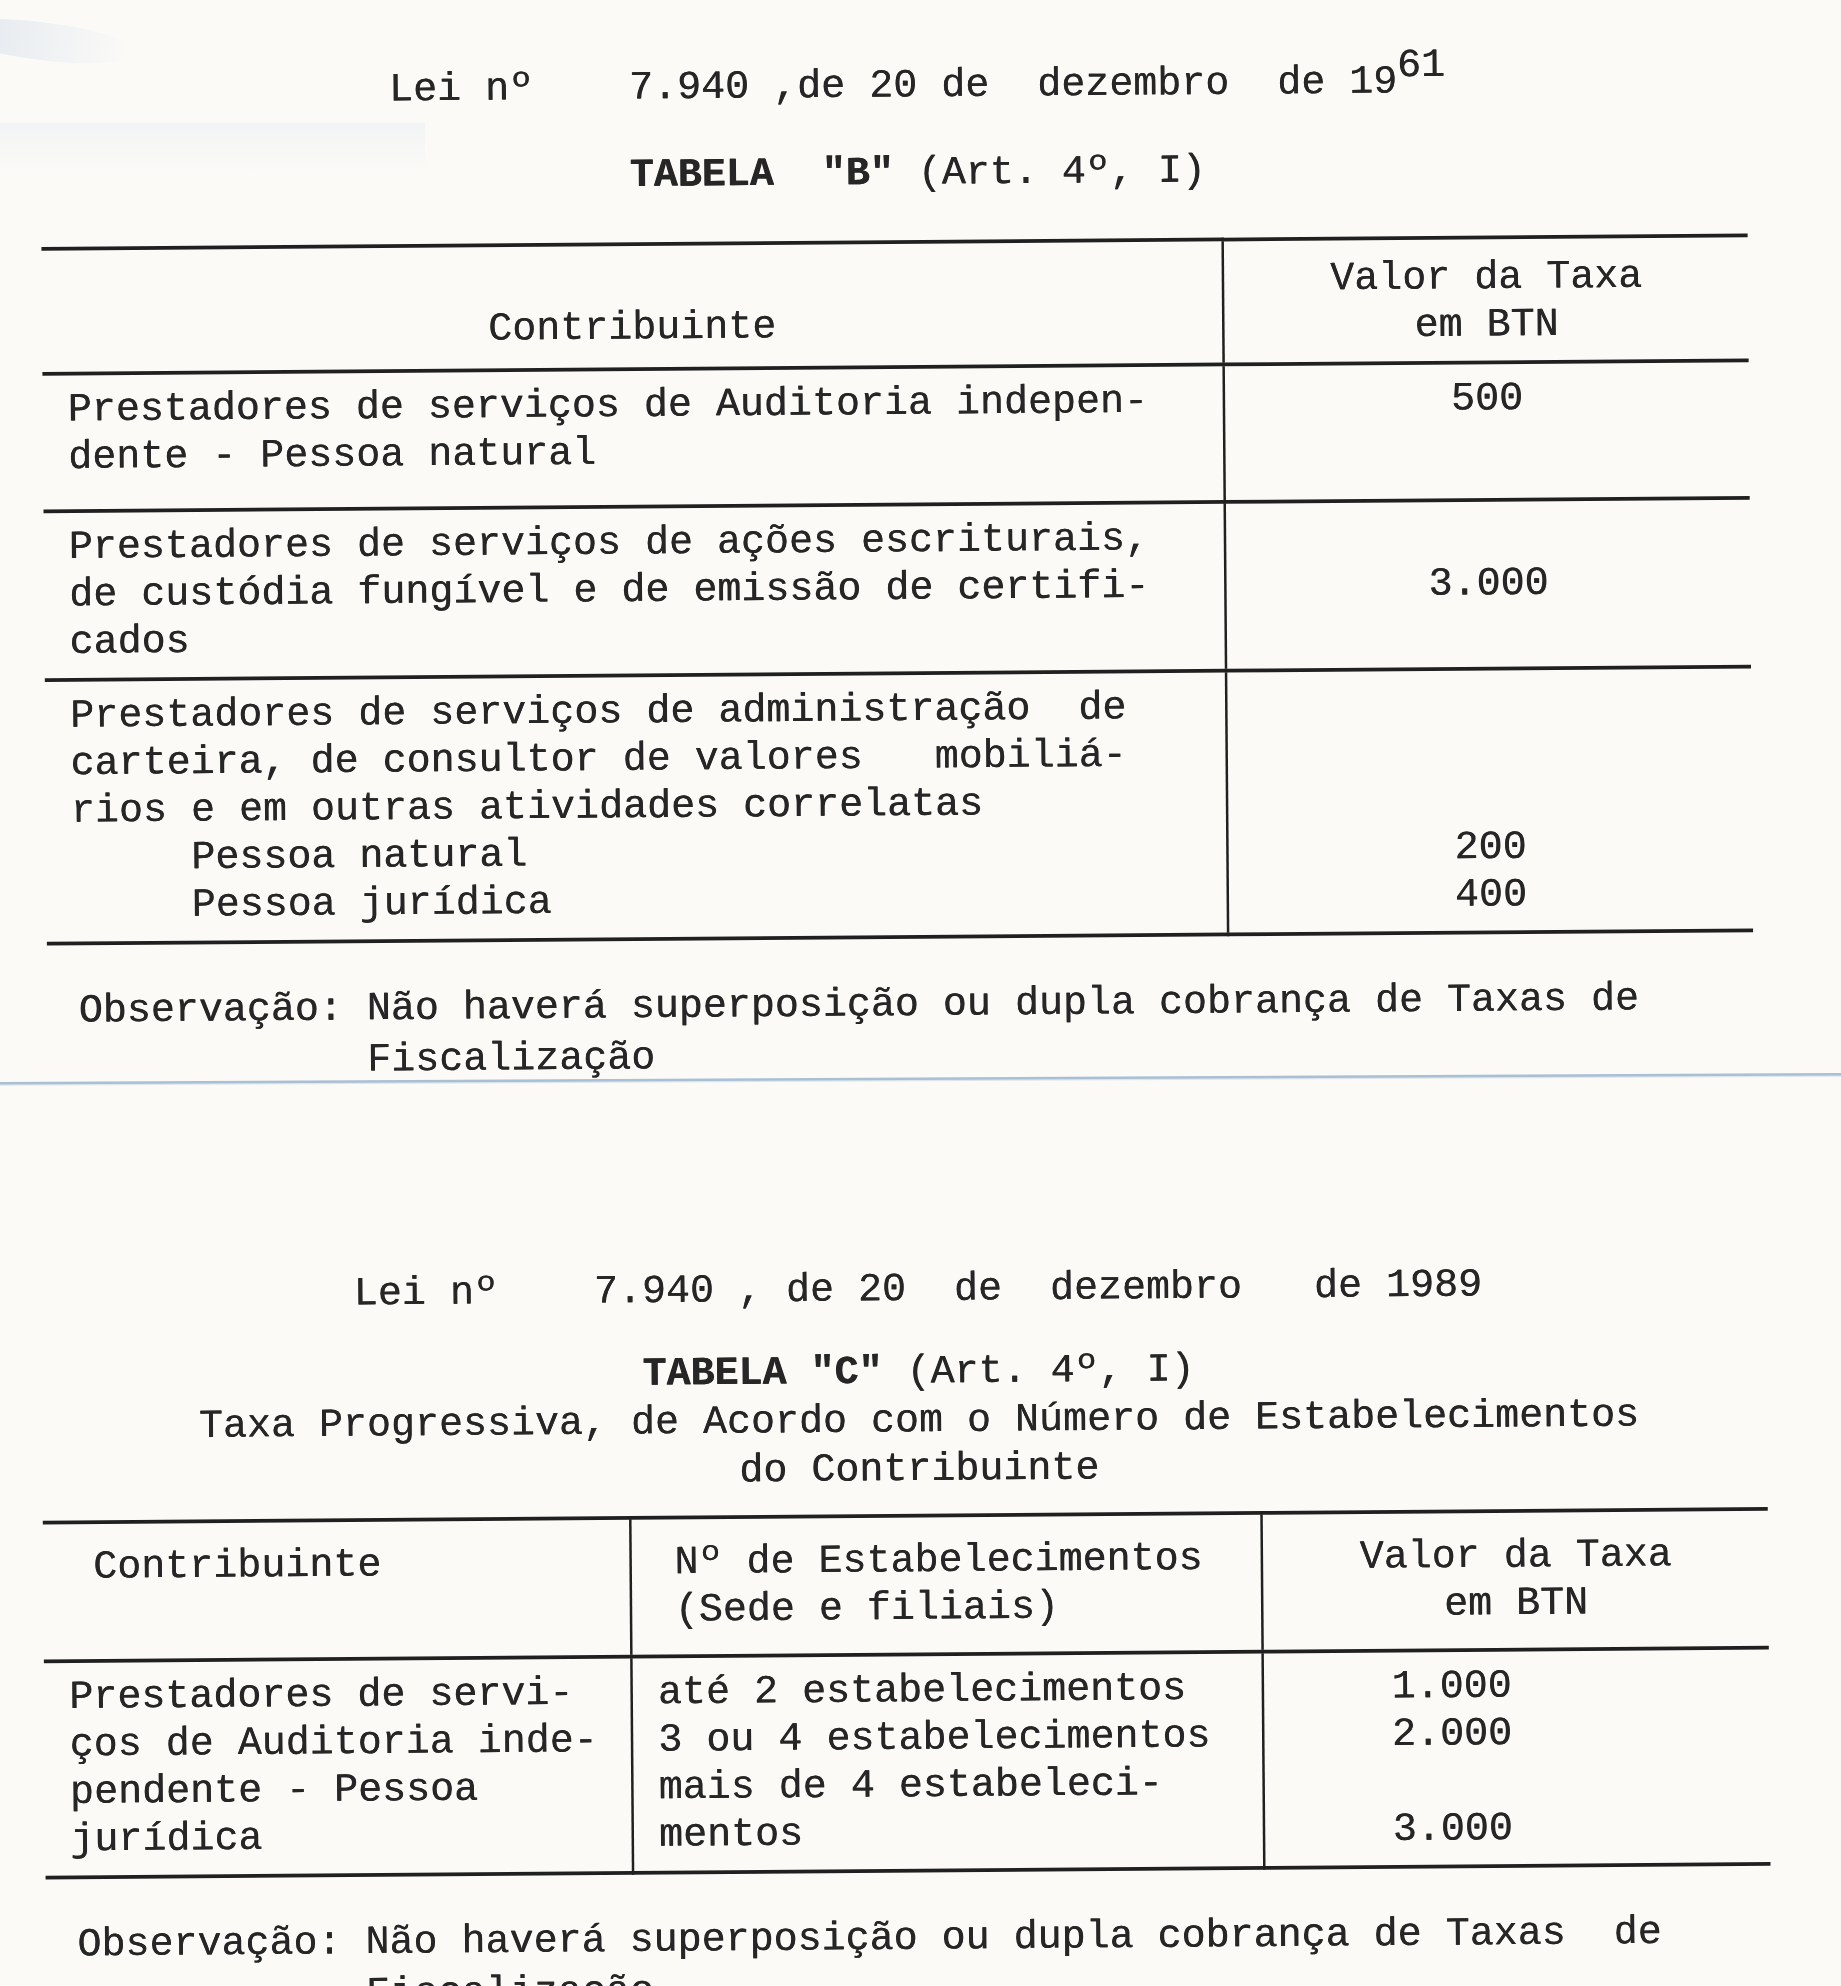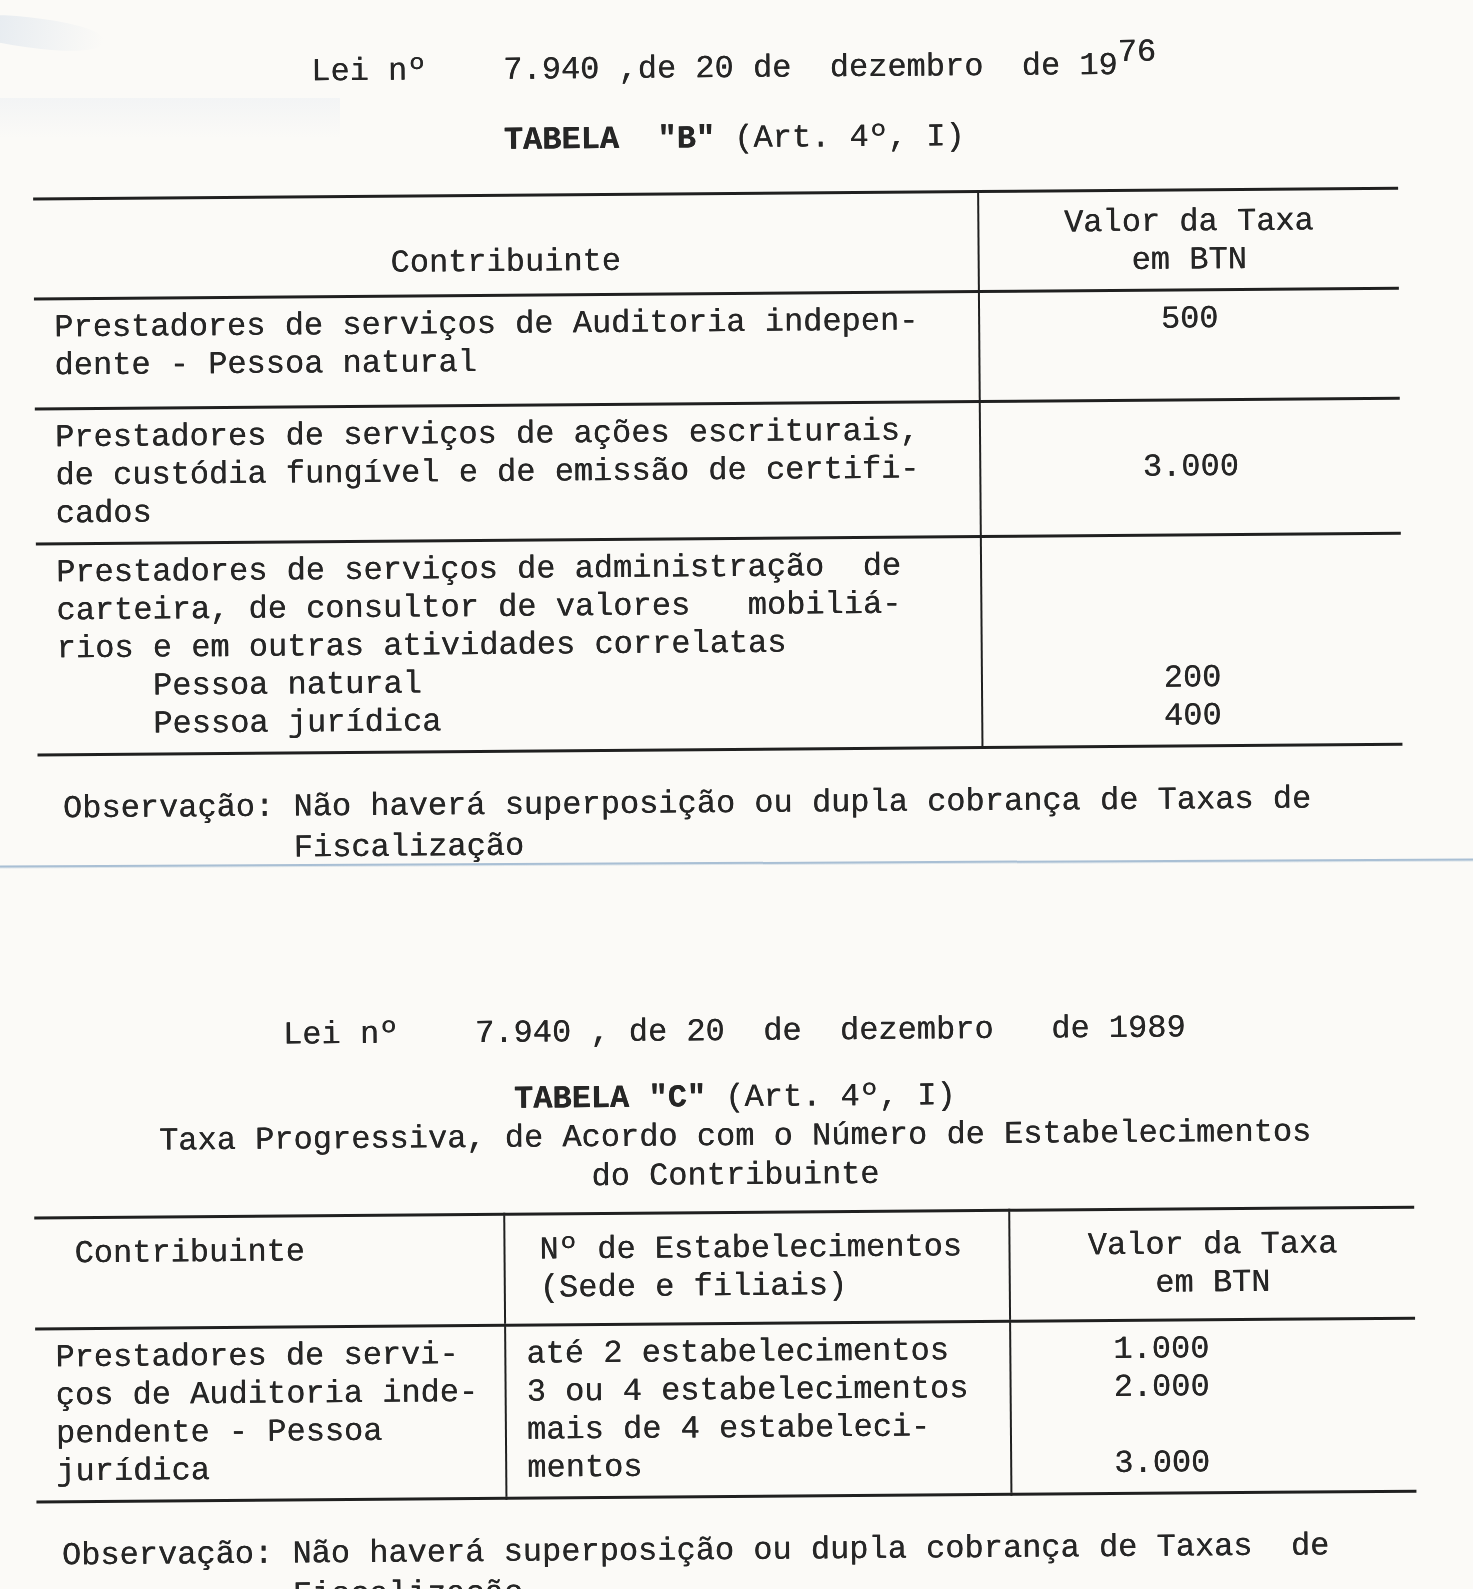--- a/index.html
+++ b/index.html
@@ -59,21 +59,21 @@
 </style>
 </head>
 <body>
 
 <div class="page">
 
   <div class="artifact-1"></div>
   <div class="artifact-2"></div>
 
   <section class="doc doc-b">
-    <div class="law-title"><span>Lei nº    7.940 ,de 20 de  dezembro  de 19</span><span class="sup">76</span></div>
+    <div class="law-title"><span>Lei nº    7.940 ,de 20 de  dezembro  de 19</span><span class="sup">61</span></div>
 
     <div class="tab-title"><span class="bold">TABELA  "B"</span><span> (Art. 4º, I)</span></div>
 
     <table class="tax-table table-b">
       <colgroup>
           <col style="width:945px">
           <col style="width:420px">
         </colgroup>
       <thead>
         <tr>

